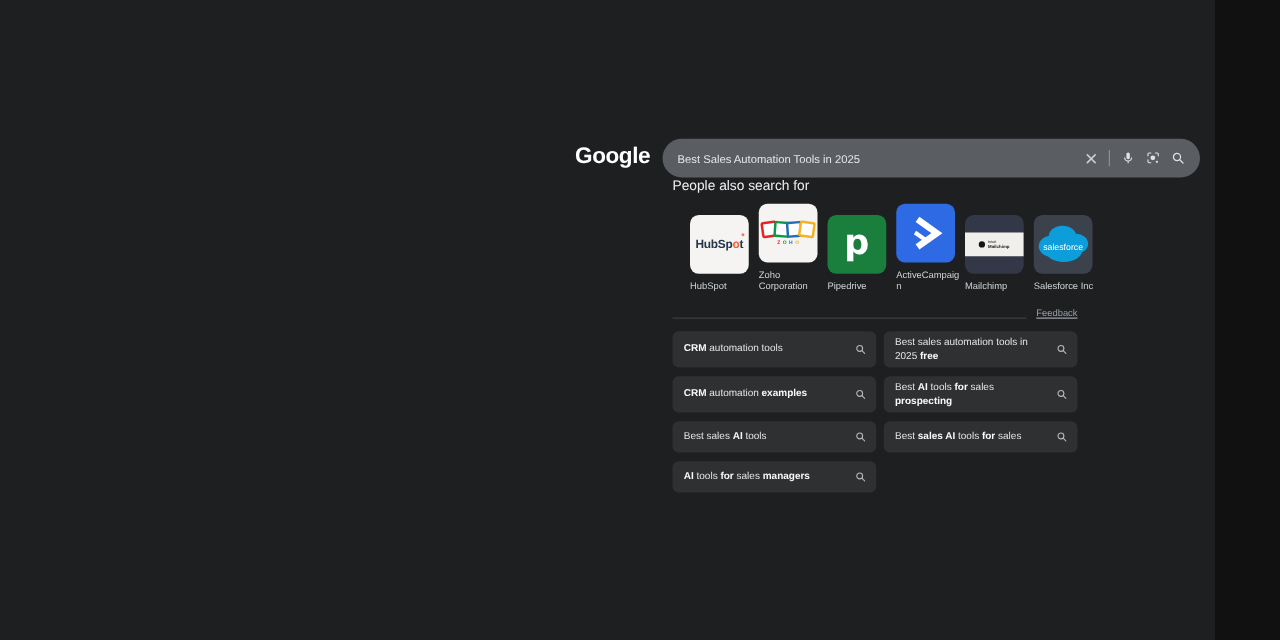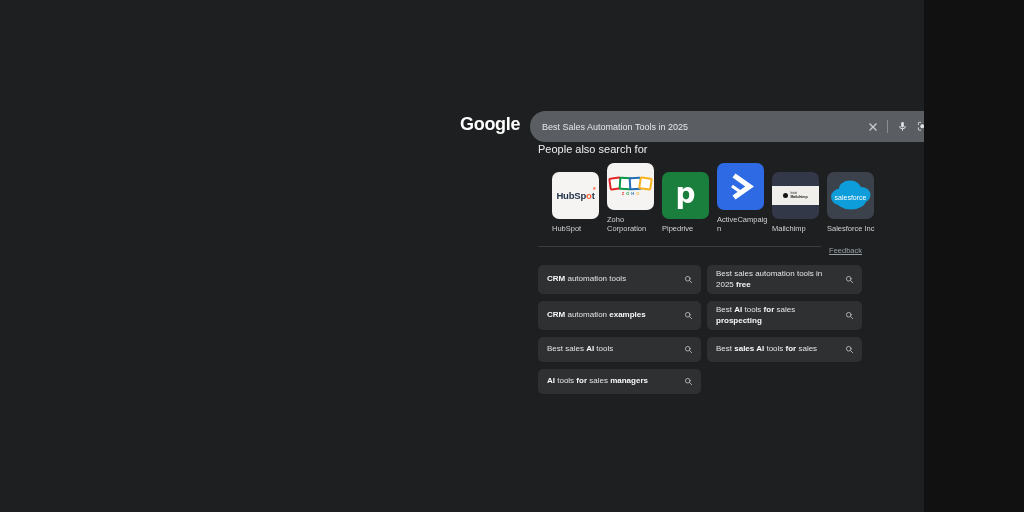--- a/index.html
+++ b/index.html
@@ -1,18 +1,18 @@
 <!DOCTYPE html>
 <html><head>
 <meta charset="utf-8">
 <style>
   html,body{margin:0;padding:0;background:#111;}
   .stage{
     position:relative;width:924px;height:512px;overflow:hidden;
-    background:#1e1f20;font-family:"Liberation Sans",sans-serif;
+    background:#1e1f20;font-family:"Liberation Sans",sans-serif;padding-left:48px;
     -webkit-font-smoothing:antialiased;
   }
   
   .google-logo{
     position:absolute;left:460px;top:114px;
     font-size:18px;font-weight:bold;color:#ffffff;letter-spacing:-0.3px;
     cursor:pointer;
   }
   .search-pill{
     position:absolute;left:530px;top:111px;width:430px;height:31px;
@@ -64,21 +64,21 @@
     position:absolute;left:0;right:0;top:14px;height:19px;
     display:flex;align-items:center;justify-content:center;gap:2px;
   }
   .mc-monkey{width:5px;height:5px;border-radius:50% 50% 45% 45%;flex:0 0 auto;}
   .mc-text{display:flex;flex-direction:column;line-height:3.5px;}
   .mc-text .l1{font-size:3px;}
   .mc-text .l2{font-size:3.5px;font-weight:bold;}
   
   .divider-row{
     position:absolute;left:538px;top:246px;width:324px;
-    display:flex;align-items:flex-start;gap:8px;
+    display:flex;align-items:flex-end;gap:8px;
   }
   .divider-line{flex:1;height:1px;background:#3b3e41;}
   .feedback-link{font-size:7.5px;color:#9aa0a6;text-decoration:underline;cursor:pointer;}
   
   .chips-grid{
     position:absolute;left:538px;top:265px;width:324px;
     display:grid;grid-template-columns:163px 155px;column-gap:6px;row-gap:7px;
   }
   .chip{
     background:#2e3032;border-radius:5px;box-sizing:border-box;

